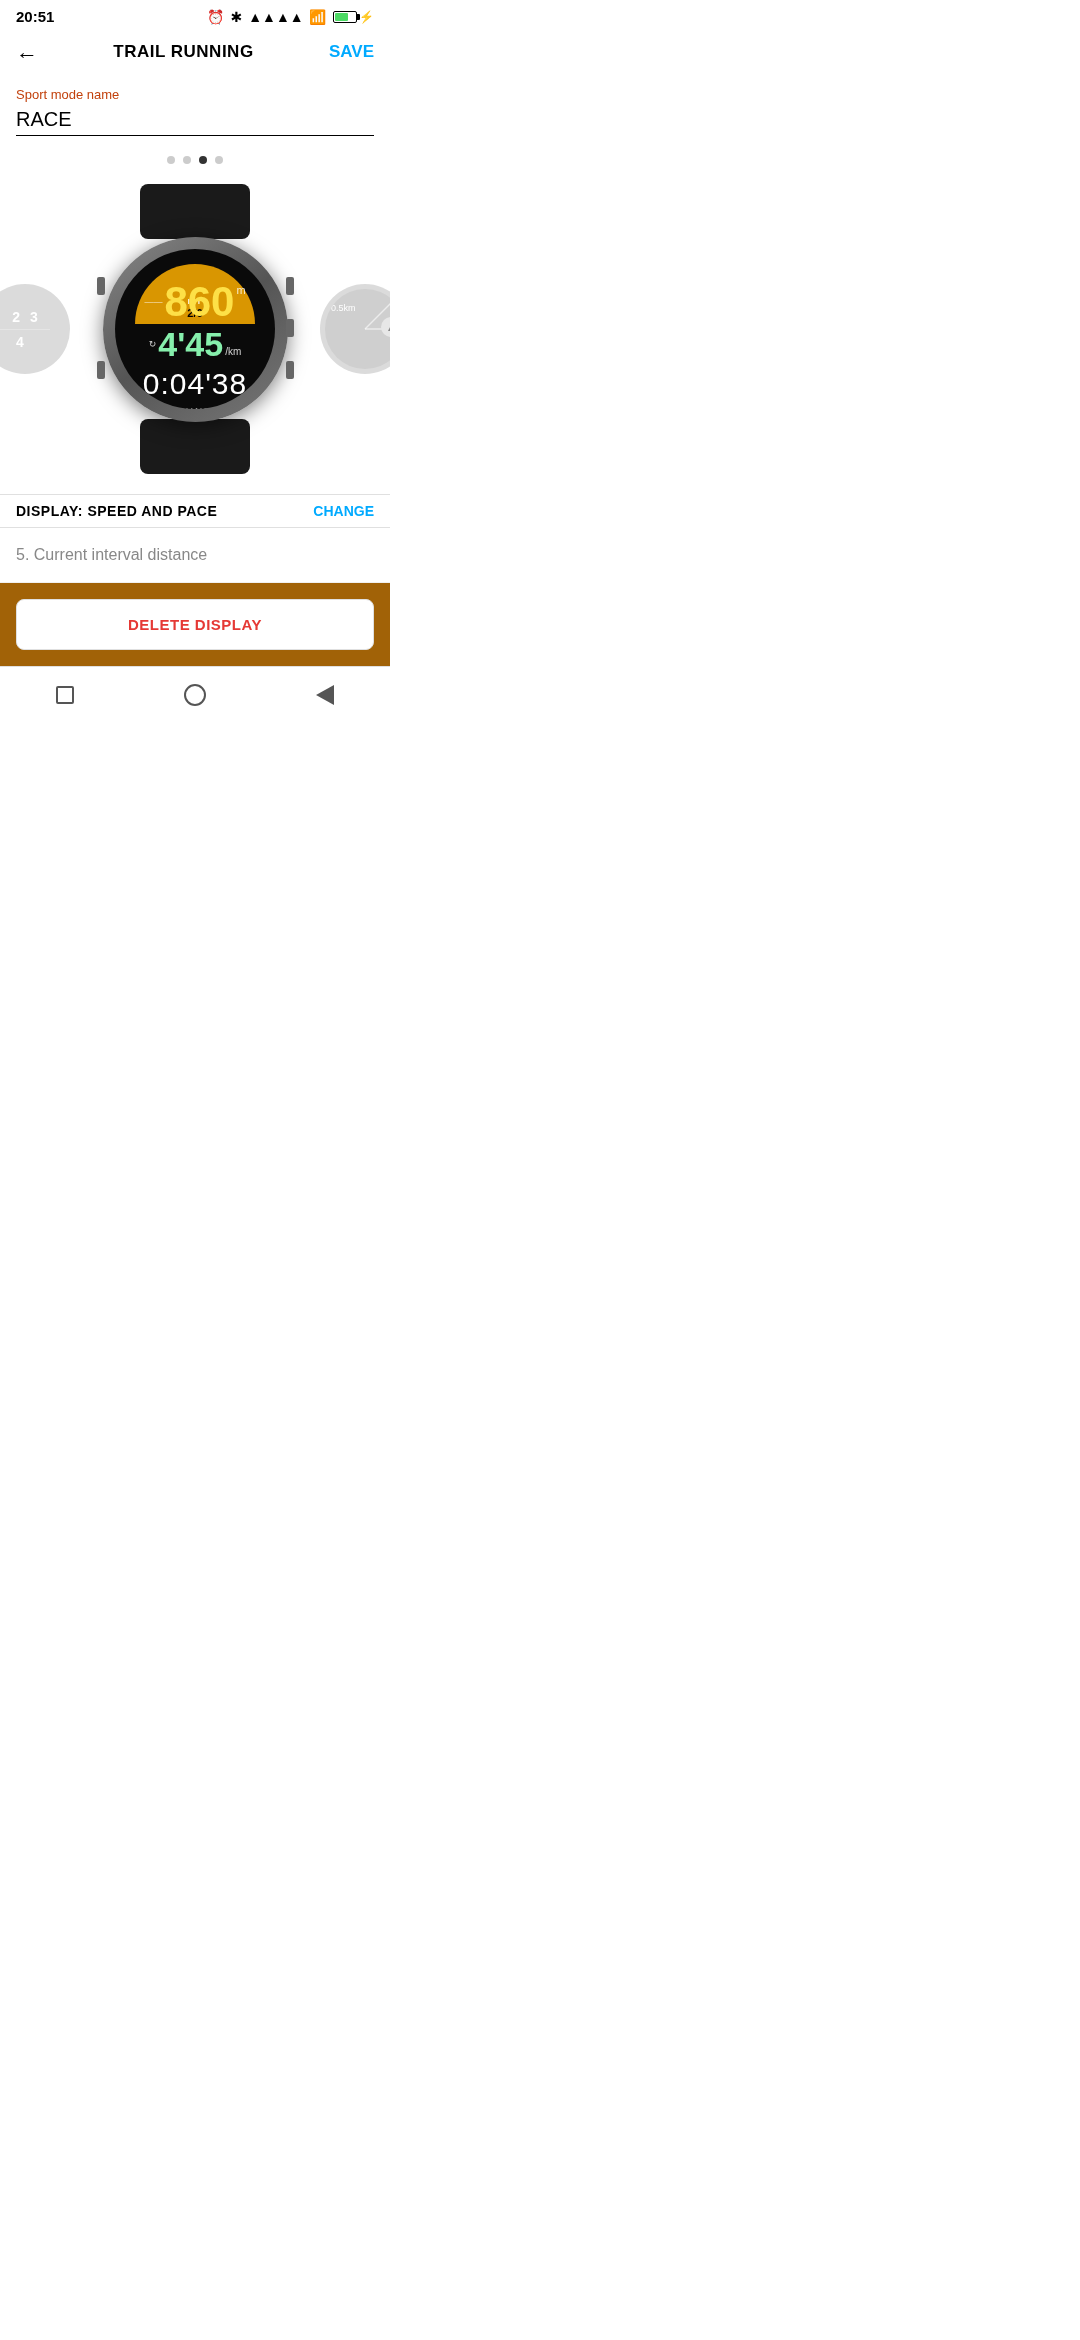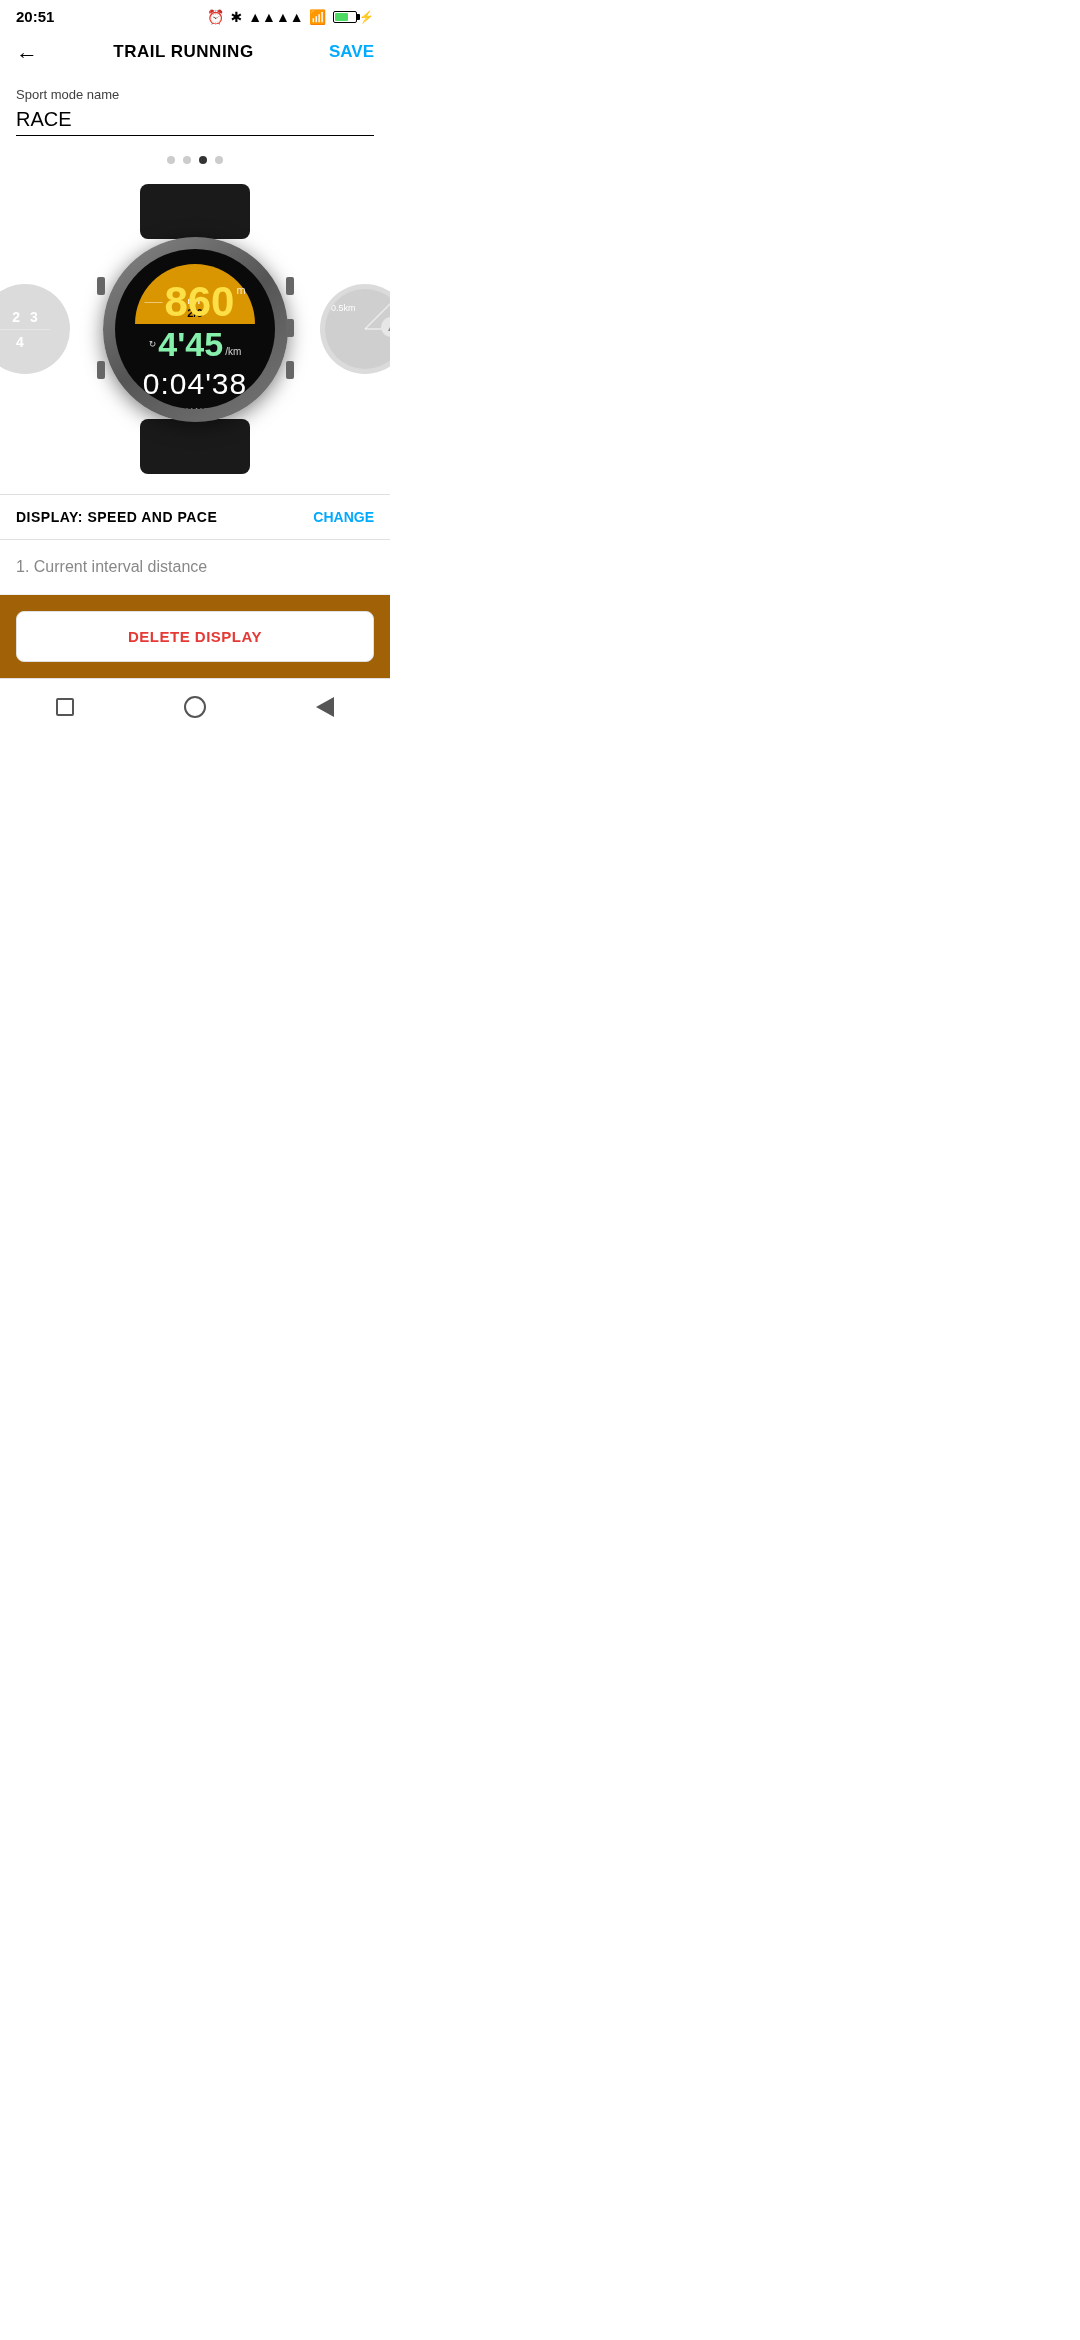--- a/index.html
+++ b/index.html
@@ -95,21 +95,21 @@
       color: #00aaff;
       cursor: pointer;
     }
 
     
     .sport-mode-section {
       padding: 12px 16px 0;
     }
     .sport-mode-label {
       font-size: 13px;
-      color: #404040;
+      color: #c2410c;
       margin-bottom: 6px;
     }
     .sport-mode-input {
       width: 100%;
       font-size: 20px;
       font-weight: 400;
       color: #000;
       border: none;
       border-bottom: 1.5px solid #000;
       outline: none;
@@ -328,21 +328,21 @@
     .suunto-logo {
       font-size: 10px;
       color: #fff;
       opacity: 0.6;
       letter-spacing: 2px;
       margin-top: 6px;
     }
 
     
     .display-section {
-      padding: 14px 16px;
+      padding: 8px 16px;
       border-top: 1px solid #e0e0e0;
     }
     .display-header {
       display: flex;
       justify-content: space-between;
       align-items: center;
     }
     .display-title {
       font-size: 14px;
       font-weight: 700;
@@ -543,21 +543,21 @@
 
 <div class="display-section">
   <div class="display-header">
     <span class="display-title">DISPLAY: SPEED AND PACE</span>
     <span class="display-change">CHANGE</span>
   </div>
 </div>
 
 <div class="data-items">
   <div class="data-item">
-    <span class="data-item-text">1. Current interval distance</span>
+    <span class="data-item-text">5. Current interval distance</span>
   </div>
 </div>
 
 <div class="delete-section">
   <button class="delete-btn">DELETE DISPLAY</button>
 </div>
 
 <div class="bottom-nav">
   <div class="nav-btn">
     <div class="nav-square"></div>

